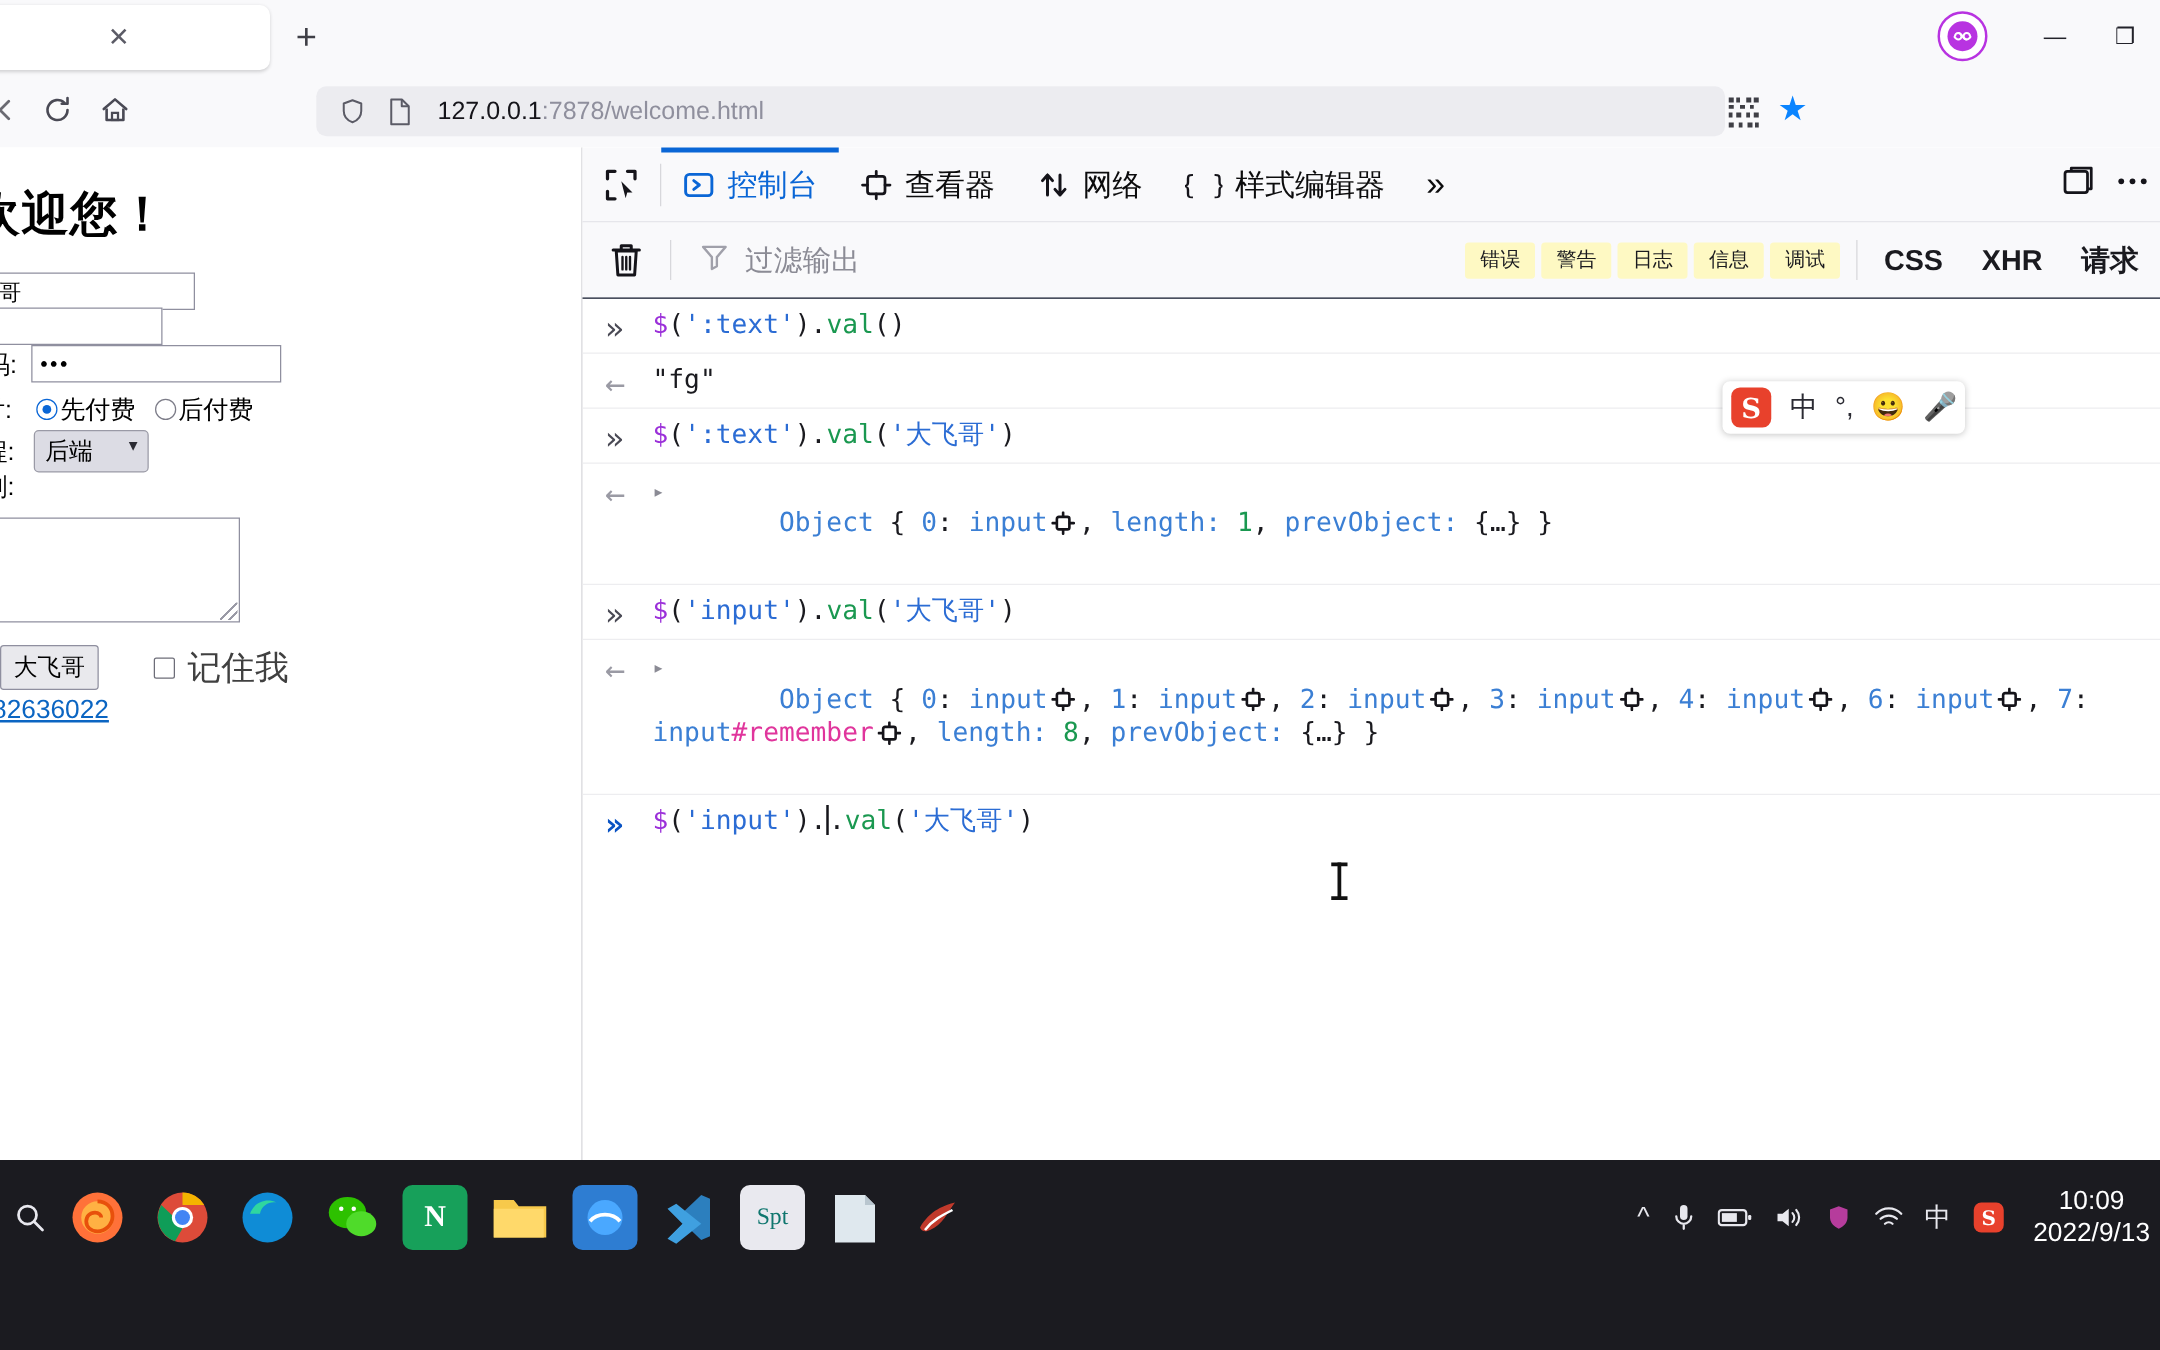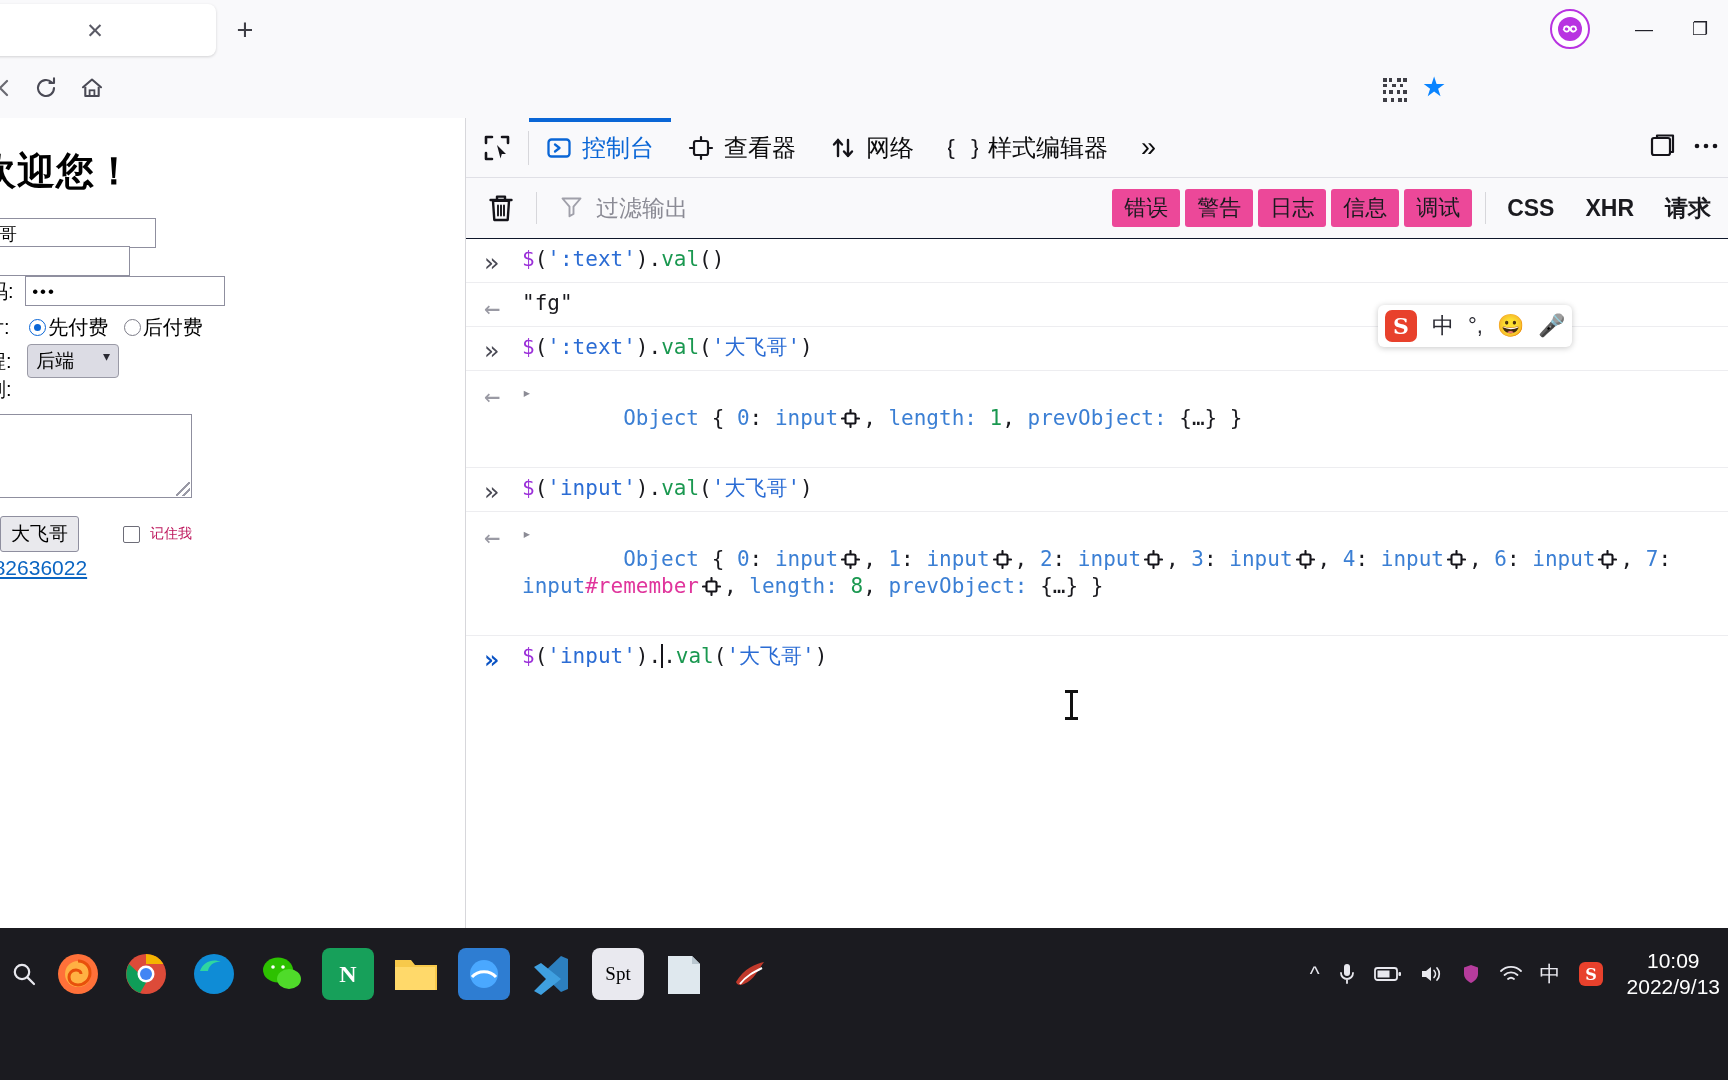--- a/index.html
+++ b/index.html
@@ -91,21 +91,21 @@
   }
   #row-submit { position:absolute; left:0px; top:398px; white-space:nowrap; }
   #submit-btn {
     display:inline-block; vertical-align:middle; background:#e9e9ed; border:1px solid #8f8f9f;
     border-radius:3px; padding:4px 10px; font-size:19px; color:#000;
   }
   #remember-box {
     display:inline-block; vertical-align:middle; width:17px; height:17px;
     border:1.5px solid #6d6d78; border-radius:2px; background:#fff; margin-left:40px;
   }
-  #remember-lbl { display:inline-block; vertical-align:middle; margin-left:5px; font-size:14px; color:#be185d;font-family:Liberation Mono, monospace; }
+  #remember-lbl { display:inline-block; vertical-align:middle; margin-left:5px; font-size:27px; color:#404040;font-family:Liberation Mono, monospace; }
   #qq-link { position:absolute; left:-18px; top:438px; font-size:21px; color:#0b65c2; text-decoration:underline; }
   .radio-outer {
     display:inline-block; vertical-align:middle; width:17px; height:17px; border-radius:50%;
     border:1.5px solid #7c7c88; background:#fff; position:relative; margin-right:2px;
   }
   .radio-outer.on { border-color:#0a66d6; }
   .radio-outer.on::after {
     content:""; position:absolute; left:3.5px; top:3.5px; width:7px; height:7px;
     border-radius:50%; background:#0a66d6;
   }
@@ -130,21 +130,21 @@
   #dt-more { font-size:27px; color:#0c0c0d; padding:0 16px; height:59px; display:flex; align-items:center; }
   #dt-right { margin-left:auto; display:flex; align-items:center; gap:14px; padding-right:10px; }
 
   #dt-filterbar { position:absolute; left:0; top:60px; width:1263px; height:61px;
                   background:#f9f9fb; border-bottom:1px solid #0f172a; display:flex; align-items:center; }
   #trash-btn { width:70px; height:60px; display:flex; align-items:center; justify-content:center; }
   #fsep { width:1px; height:32px; background:#d7d7db; }
   #filter-input { display:flex; align-items:center; gap:12px; padding-left:22px; }
   #filter-ph { font-size:23px; color:#8b8b95; }
   #filter-pills { margin-left:auto; display:flex; align-items:center; }
-  .pill { background:#ec4899; border-radius:3px; padding:4px 12px; font-size:22px; color:#1a1a1f;
+  .pill { background:#fef9c3; border-radius:3px; padding:4px 12px; font-size:16px; color:#1a1a1f;
           margin-right:5px; white-space:nowrap; }
   .pill.plain { background:transparent; font-size:23px; padding:4px 13px;font-weight:bold; }
   #pillsep { width:1px; height:32px; background:#d7d7db; margin:0 8px; }
 
   #console-out { position:absolute; left:0; top:121px; width:1263px; height:689px;
                  font-family:"DejaVu Sans Mono", monospace; font-size:21px; overflow:hidden; }
   .crow { position:relative; padding:7px 0 7px 56px; border-bottom:1px solid #ededf0; min-height:44px; }
   .crow.noline { border-bottom:none; }
   .cmark { position:absolute; left:18px; top:8px; font-size:25px; line-height:1.25; }
   .cmark.in  { color:#4a4a55; }
@@ -225,20 +225,34 @@
       </svg>
     </div>
     <div id="nav-home">
       <svg width="26" height="26" viewBox="0 0 26 26">
         <path d="M4 12.2L13 4.5l9 7.7" fill="none" stroke="#4a4a55" stroke-width="2.1" stroke-linecap="round" stroke-linejoin="round"></path>
         <path d="M6.3 11.8V21h13.4v-9.2" fill="none" stroke="#4a4a55" stroke-width="2.1" stroke-linejoin="round"></path>
         <rect x="10.6" y="15.3" width="4.8" height="5.7" fill="none" stroke="#4a4a55" stroke-width="1.8"></rect>
       </svg>
     </div>
 
+    <div id="urlbar">
+      <span id="shield-icon">
+        <svg width="22" height="22" viewBox="0 0 22 22">
+            <path d="M11 2.2l7 2.6v6c0 4.6-3 7.6-7 9-4-1.4-7-4.4-7-9v-6z" fill="none" stroke="#5b5b66" stroke-width="1.6" stroke-linejoin="round"></path>
+          </svg>
+      </span>
+      <span id="page-icon">
+        <svg width="20" height="23" viewBox="0 0 20 23">
+            <path d="M3 1.6h8.5L17 7v14.4H3z" fill="none" stroke="#5b5b66" stroke-width="1.6" stroke-linejoin="round"></path>
+            <path d="M11.4 1.6V7H17" fill="none" stroke="#5b5b66" stroke-width="1.6" stroke-linejoin="round"></path>
+          </svg>
+      </span>
+      <span id="url-text"><span>127.0.0.1</span><span class="dim">:7878/welcome.html</span></span>
+    </div>
 
     <div id="qr-icon">
       <svg width="28" height="28" viewBox="0 0 28 28">
         <g fill="#3f3f46">
           <rect x="2" y="2" width="4" height="4"></rect>
             <rect x="8" y="2" width="3" height="4"></rect>
             <rect x="16" y="2" width="4" height="4"></rect>
             <rect x="22" y="2" width="4" height="4"></rect>
           <rect x="2" y="8" width="4" height="3"></rect>
             <rect x="11" y="8" width="4" height="3"></rect>
@@ -541,21 +555,21 @@
         <path d="M5 20c6-7 18-7 24 0" fill="none" stroke="#fff" stroke-width="3"></path>
       </svg>
   </div>
   <div class="tb-app" style="left:524px;background:transparent;">
     <svg width="44" height="44" viewBox="0 0 44 44">
         <path d="M33 4L14 22l19 18 7-3V7z" fill="#2c7fbe"></path>
         <path d="M6 15l7-4 20 16-20 16-7-4 12-12z" fill="#3fa0e0"></path>
       </svg>
   </div>
   <div class="tb-app" style="left:592px;background:#e9e9ef;">
-    <span style="font-size:19px;color:#000000;font-family:'Liberation Serif',serif;">Spt</span>
+    <span style="font-size:19px;color:#0f766e;font-family:'Liberation Serif',serif;">Spt</span>
   </div>
   <div class="tb-app" style="left:658px;background:transparent;">
     <svg width="40" height="44" viewBox="0 0 40 44">
         <path d="M4 4h24l8 8v30H4z" fill="#dfe8ee"></path>
         <path d="M28 4v8h8z" fill="#b9c6cf"></path>
       </svg>
   </div>
   <div class="tb-app" style="left:724px;background:transparent;">
     <svg width="44" height="44" viewBox="0 0 44 44">
         <path d="M8 30c8-14 20-18 28-20-6 8-10 18-20 22-4 2-7 1-8-2z" fill="#c0392b"></path>

